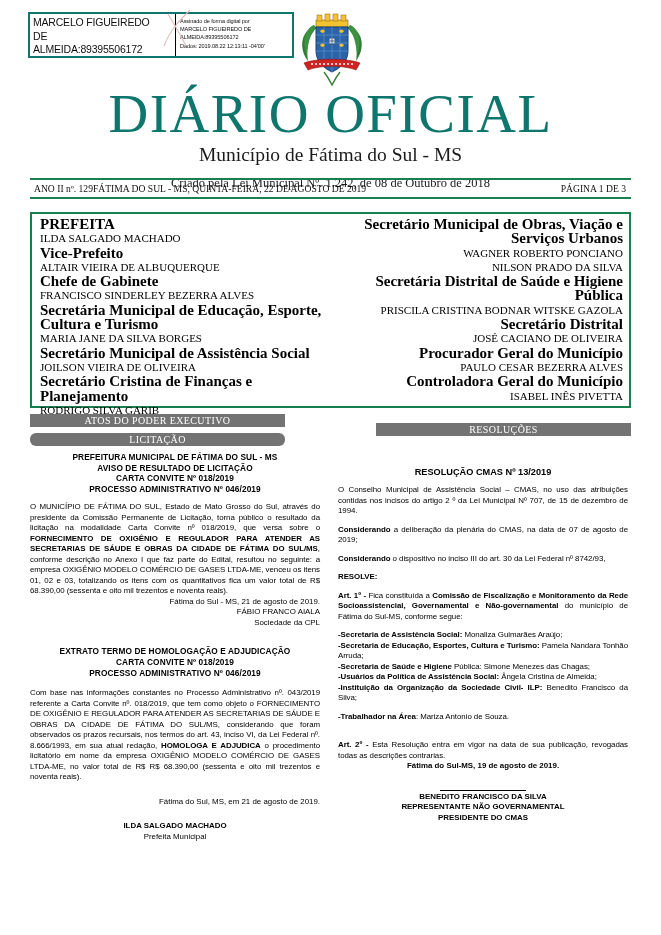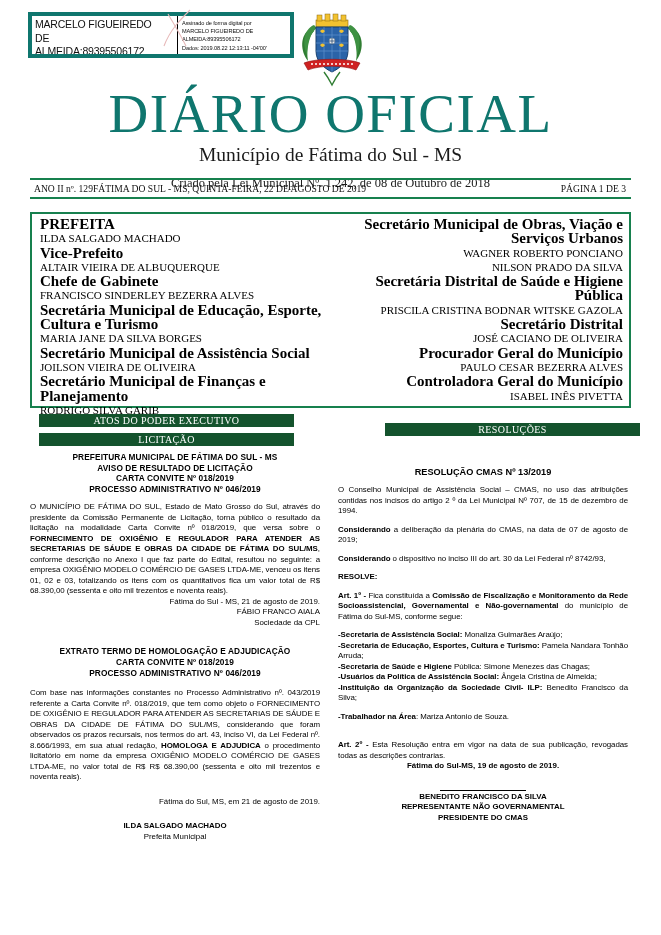--- a/index.html
+++ b/index.html
@@ -21,21 +21,21 @@
     width: 661px;
     height: 935px;
     padding: 0;
   }
 
   
   .sigbox {
     position: absolute;
     left: 28px; top: 12px;
     width: 266px; height: 46px;
-    border: 4px solid #0f766e;
+    border: 2px solid #0f766e;
     box-sizing: border-box;
     display: flex;
     overflow: hidden;
   }
   .sig-left {
     width: 146px;
     border-right: 1px solid #000;
     box-sizing: border-box;
     padding: 2px 2px 0 3px;
     font-family: "Liberation Sans", sans-serif;
@@ -142,34 +142,33 @@
   }
   .off-name {
     font-family: "Liberation Serif", serif;
     font-size: 11px;
     line-height: 14.3px;
     color: #000;
   }
 
   
   .banner {
-    background: #14532d;
+    background: #737373;
     color: #ffffff;
     text-align: center;
     font-family: "Liberation Serif", serif;
     font-size: 10px;
     letter-spacing: 0.4px;
     height: 13px;
     line-height: 13px;
     box-sizing: border-box;
-    margin-left: 9px;
   }
 
   .b-atos { position: absolute; left: 30px;  top: 414px; width: 255px; }
-  .b-lic  { position: absolute; left: 30px;  top: 433px; width: 255px; }
+  .b-lic  { position: absolute; left: 30px;  top: 433px; width: 255px; border-radius: 6px; }
   .b-res  { position: absolute; left: 376px; top: 423px; width: 255px; }
 
   
   .col-left {
     position: absolute;
     left: 30px; top: 452px;
     width: 290px;
   }
   .col-right {
     position: absolute;
@@ -307,21 +306,21 @@
       <div class="off-role">PREFEITA</div>
       <div class="off-name">ILDA SALGADO MACHADO</div>
       <div class="off-role">Vice-Prefeito</div>
       <div class="off-name">ALTAIR VIEIRA DE ALBUQUERQUE</div>
       <div class="off-role">Chefe de Gabinete</div>
       <div class="off-name">FRANCISCO SINDERLEY BEZERRA ALVES</div>
       <div class="off-role">Secretária Municipal de Educação, Esporte, Cultura e Turismo</div>
       <div class="off-name">MARIA JANE DA SILVA BORGES</div>
       <div class="off-role">Secretário Municipal de Assistência Social</div>
       <div class="off-name">JOILSON VIEIRA DE OLIVEIRA</div>
-      <div class="off-role">Secretário Municipal de Finanças e Planejamento</div>
+      <div class="off-role">Secretário Cristina de Finanças e Planejamento</div>
       <div class="off-name">RODRIGO SILVA GARIB</div>
     </div>
     <div class="off-col right">
       <div class="off-role">Secretário Municipal de Obras, Viação e Serviços Urbanos</div>
       <div class="off-name">WAGNER ROBERTO PONCIANO</div>
       <div class="off-name">NILSON PRADO DA SILVA</div>
       <div class="off-role">Secretária Distrital de Saúde e Higiene Pública</div>
       <div class="off-name">PRISCILA CRISTINA BODNAR WITSKE GAZOLA</div>
       <div class="off-role">Secretário Distrital</div>
       <div class="off-name">JOSÉ CACIANO DE OLIVEIRA</div>

